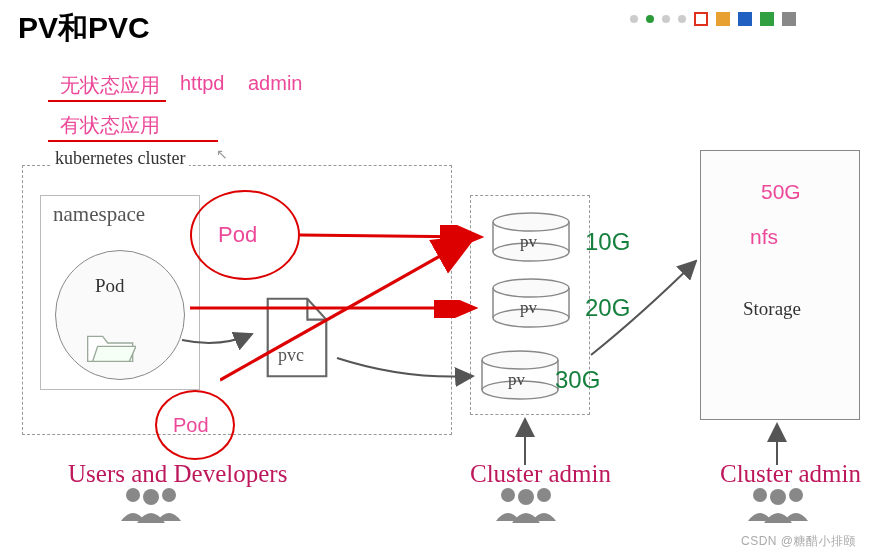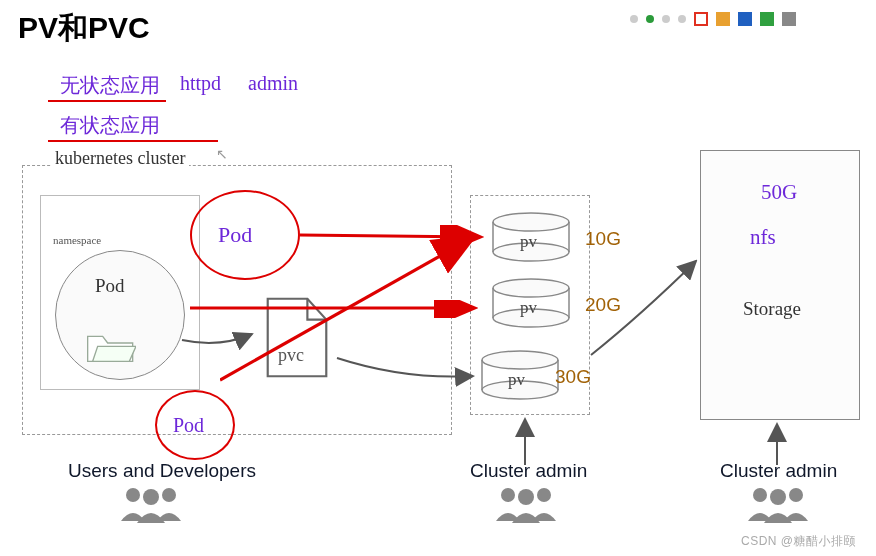--- a/index.html
+++ b/index.html
@@ -3,57 +3,57 @@
 <meta charset="utf-8">
 <style>
   * { box-sizing: border-box; margin: 0; padding: 0; }
   body { width: 876px; height: 556px; font-family: "Microsoft YaHei", Arial, sans-serif; background: #fff; position: relative; overflow: hidden; }
   .title { font-size: 30px; font-weight: bold; position: absolute; top: 8px; left: 18px; }
   .nav-dots { position: absolute; top: 12px; right: 80px; display: flex; gap: 8px; align-items: center; }
   .dot { width: 8px; height: 8px; border-radius: 50%; }
   .square { width: 14px; height: 14px; border: 2px solid; }
   .solidSquare { width: 14px; height: 14px; }
 
-  .red-text { color: #6d28d9; font-size: 20px; position: absolute; font-family: Liberation Serif, serif; }
+  .red-text { color: #ec4899; font-size: 20px; position: absolute; }
   .red-underline { border-bottom: 2px solid #d00; position: absolute; height: 0; }
 
   .cursor { position: absolute; top: 146px; left: 216px; font-size: 14px; color: #999; }
 
   .dashed-box { position: absolute; border: 1px dashed #999; }
   .cluster-box { top: 165px; left: 22px; width: 430px; height: 270px; }
   .cluster-label { position: absolute; top: -18px; left: 28px; background: #fff; padding: 0 4px; font-family: "Times New Roman", serif; font-size: 18px; color: #333; }
 
   .ns-box { position: absolute; border: 1px solid #bbb; top: 195px; left: 40px; width: 160px; height: 195px; }
-  .ns-label { position: absolute; top: 6px; left: 12px; font-family: "Times New Roman", serif; font-size: 11px; color: #555; margin-top: 32px; }
+  .ns-label { position: absolute; top: 6px; left: 12px; font-family: "Times New Roman", serif; font-size: 21px; color: #555; }
 
   .pod-circle { position: absolute; border: 1px solid #888; border-radius: 50%; }
   .big-pod { top: 250px; left: 55px; width: 130px; height: 130px; background: #fafafa; }
   .pod-label { position: absolute; font-family: "Times New Roman", serif; font-size: 19px; color: #333; }
 
   .folder-icon { position: absolute; top: 330px; left: 86px; width: 50px; height: 36px; }
   .folder-icon svg { width: 100%; height: 100%; }
 
   .file-icon { position: absolute; top: 295px; left: 258px; width: 78px; height: 85px; }
   .file-icon svg { width: 100%; height: 100%; }
   .pvc-label { position: absolute; top: 345px; left: 278px; font-family: "Times New Roman", serif; font-size: 18px; color: #555; }
 
   .red-circle { position: absolute; border: 2.5px solid #d00; border-radius: 50%; background: transparent; }
   .circle1 { top: 190px; left: 190px; width: 110px; height: 90px; }
   .circle2 { top: 390px; left: 155px; width: 80px; height: 70px; }
 
   .pv-stack-box { top: 195px; left: 470px; width: 120px; height: 220px; }
   .cylinder { position: absolute; width: 85px; height: 50px; }
   .cylinder svg { width: 100%; height: 100%; }
   .pv-text { position: absolute; font-family: "Times New Roman", serif; font-size: 17px; color: #444; }
-  .size-text { position: absolute; font-size: 19px; color: #a16207; }
+  .size-text { position: absolute; font-size: 24px; color: #15803d; }
 
   .storage-box { position: absolute; top: 150px; left: 700px; width: 160px; height: 270px; border: 1px solid #888; background: #fcfcfc; }
   .storage-label { position: absolute; top: 298px; left: 743px; font-family: "Times New Roman", serif; font-size: 19px; color: #333; }
 
-  .role-label { position: absolute; font-family: Liberation Sans, sans-serif; font-size: 19px; color: #0f172a; }
+  .role-label { position: absolute; font-family: Liberation Serif, serif; font-size: 25px; color: #be185d; }
   .people-icon { position: absolute; width: 72px; height: 38px; }
   .people-icon svg { width: 100%; height: 100%; }
 
   .arrow-svg { position: absolute; }
 
   .watermark { position: absolute; bottom: 6px; right: 20px; font-size: 12px; color: #aaa; font-family: Arial, sans-serif; letter-spacing: .5px; }
 </style>
 </head>
 <body>
 

